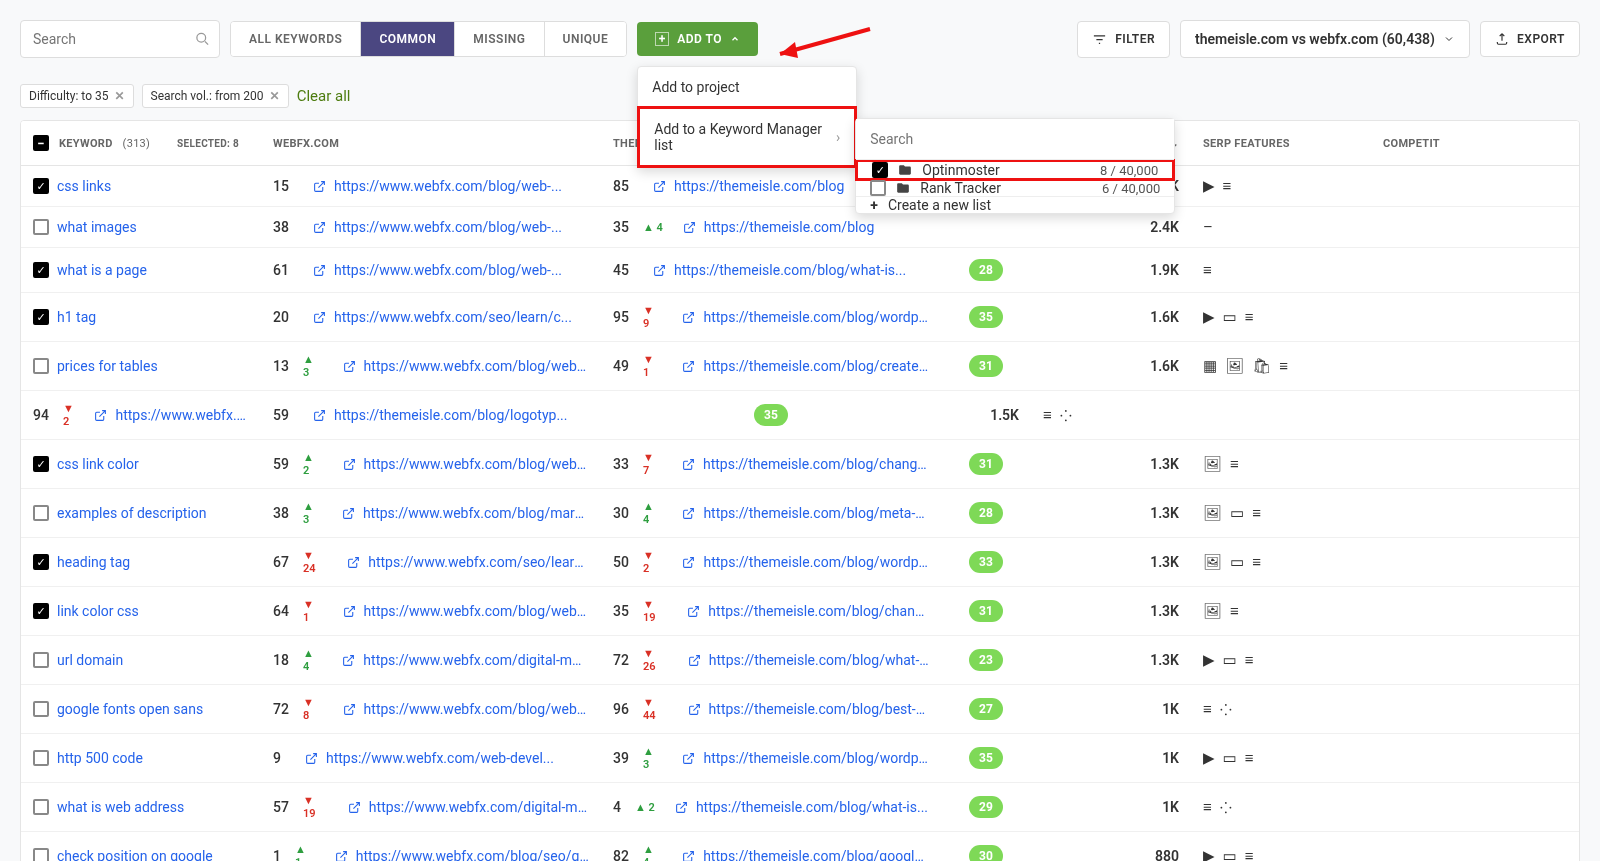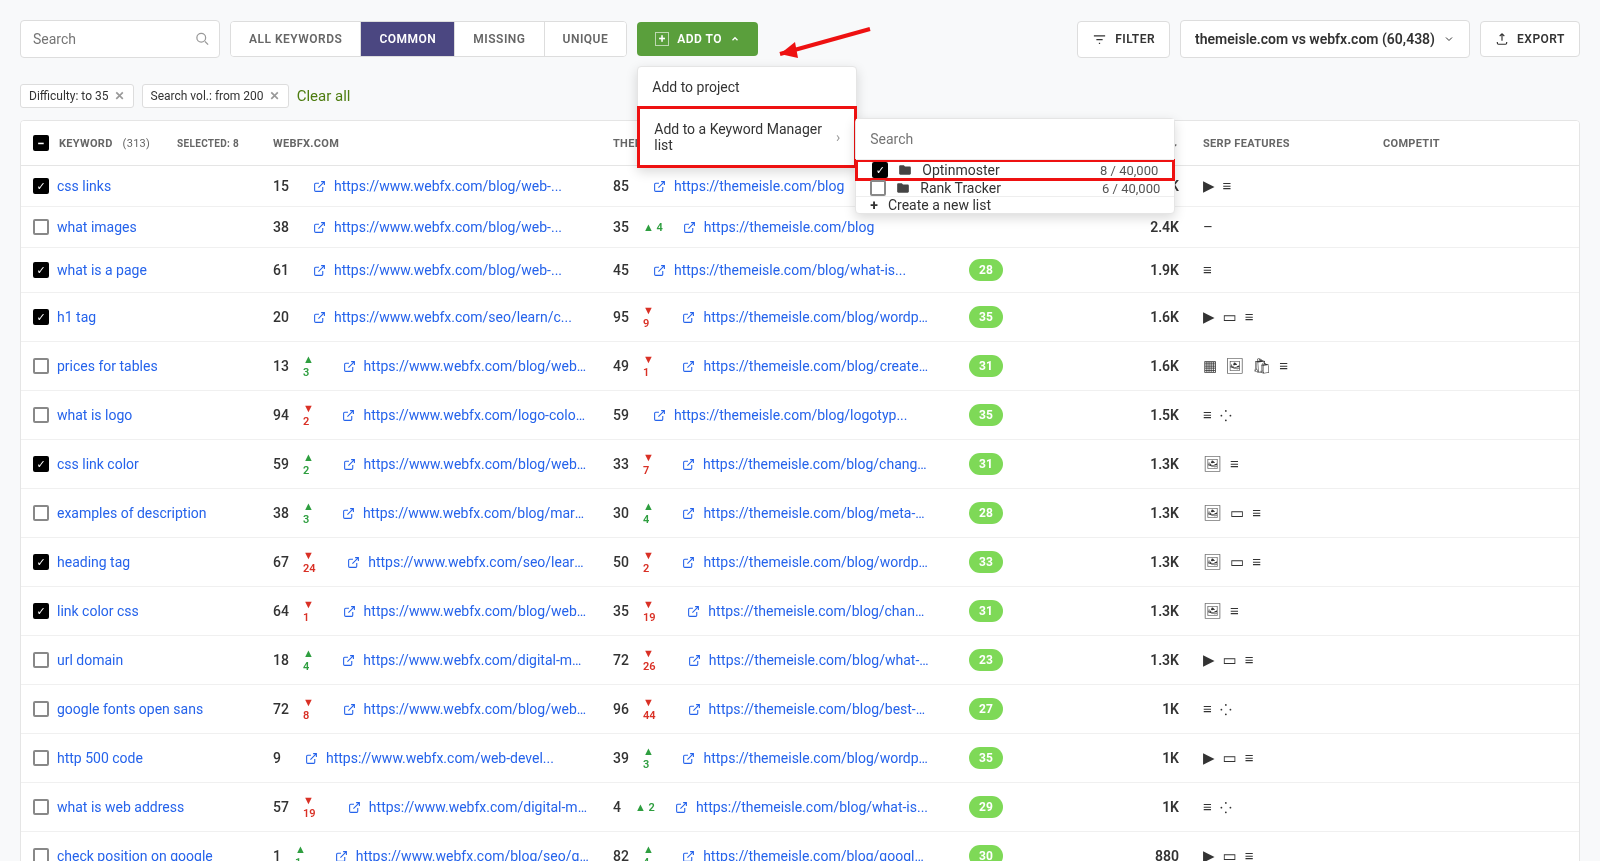--- a/index.html
+++ b/index.html
@@ -354,24 +354,20 @@
         </div>
     <div class="serp">
           <span>▦</span>
           <span>🖼</span>
           <span>🛍</span>
           <span>≡</span>
         </div>
     <div></div>
       </div>
       <div class="trow">
-    <div>
-          <span class="cb "></span>
-          <span class="kw-link">what is logo</span>
-        </div>
     <div class="url-cell">
           <span class="pos">94</span>
           <span class="delta dn">▼ 2</span>
           <span class="ext" style="margin-left:12px">
             <svg width="13" height="13" viewBox="0 0 24 24" fill="none" stroke="currentColor" stroke-width="2">
               <path d="M18 13v6a2 2 0 0 1-2 2H5a2 2 0 0 1-2-2V8a2 2 0 0 1 2-2h6M15 3h6v6M10 14 21 3"></path>
             </svg>
           </span>
           <a>https://www.webfx.com/logo-colors/</a>
         </div>

